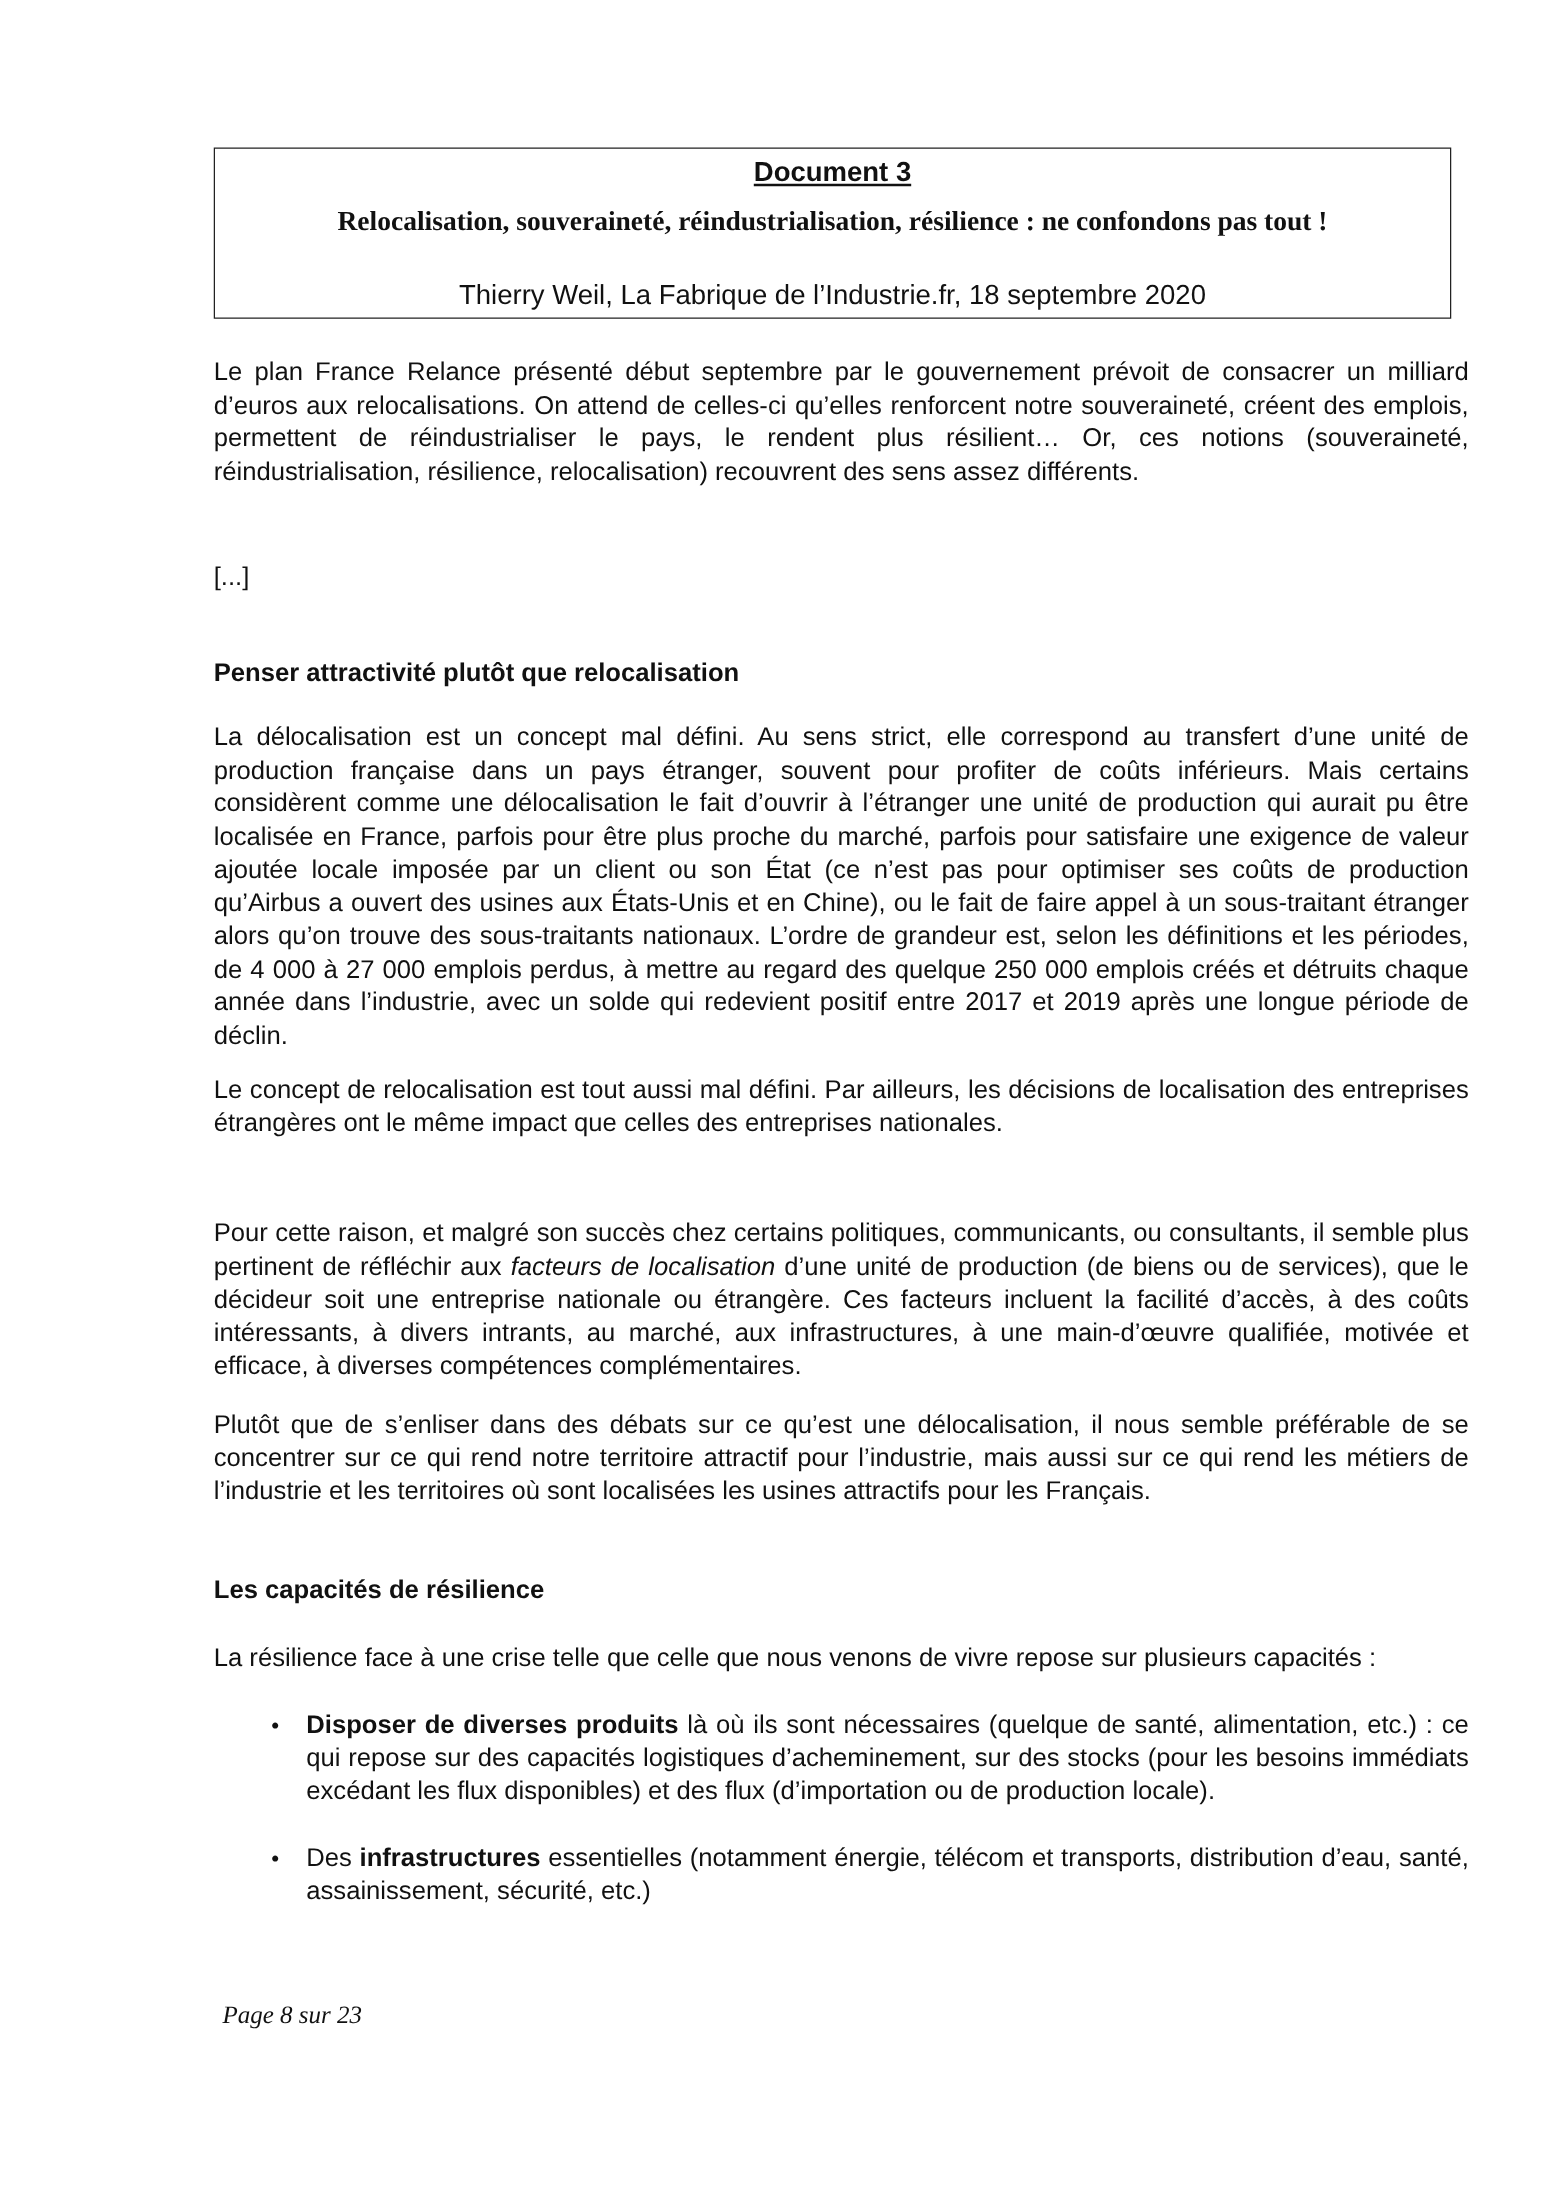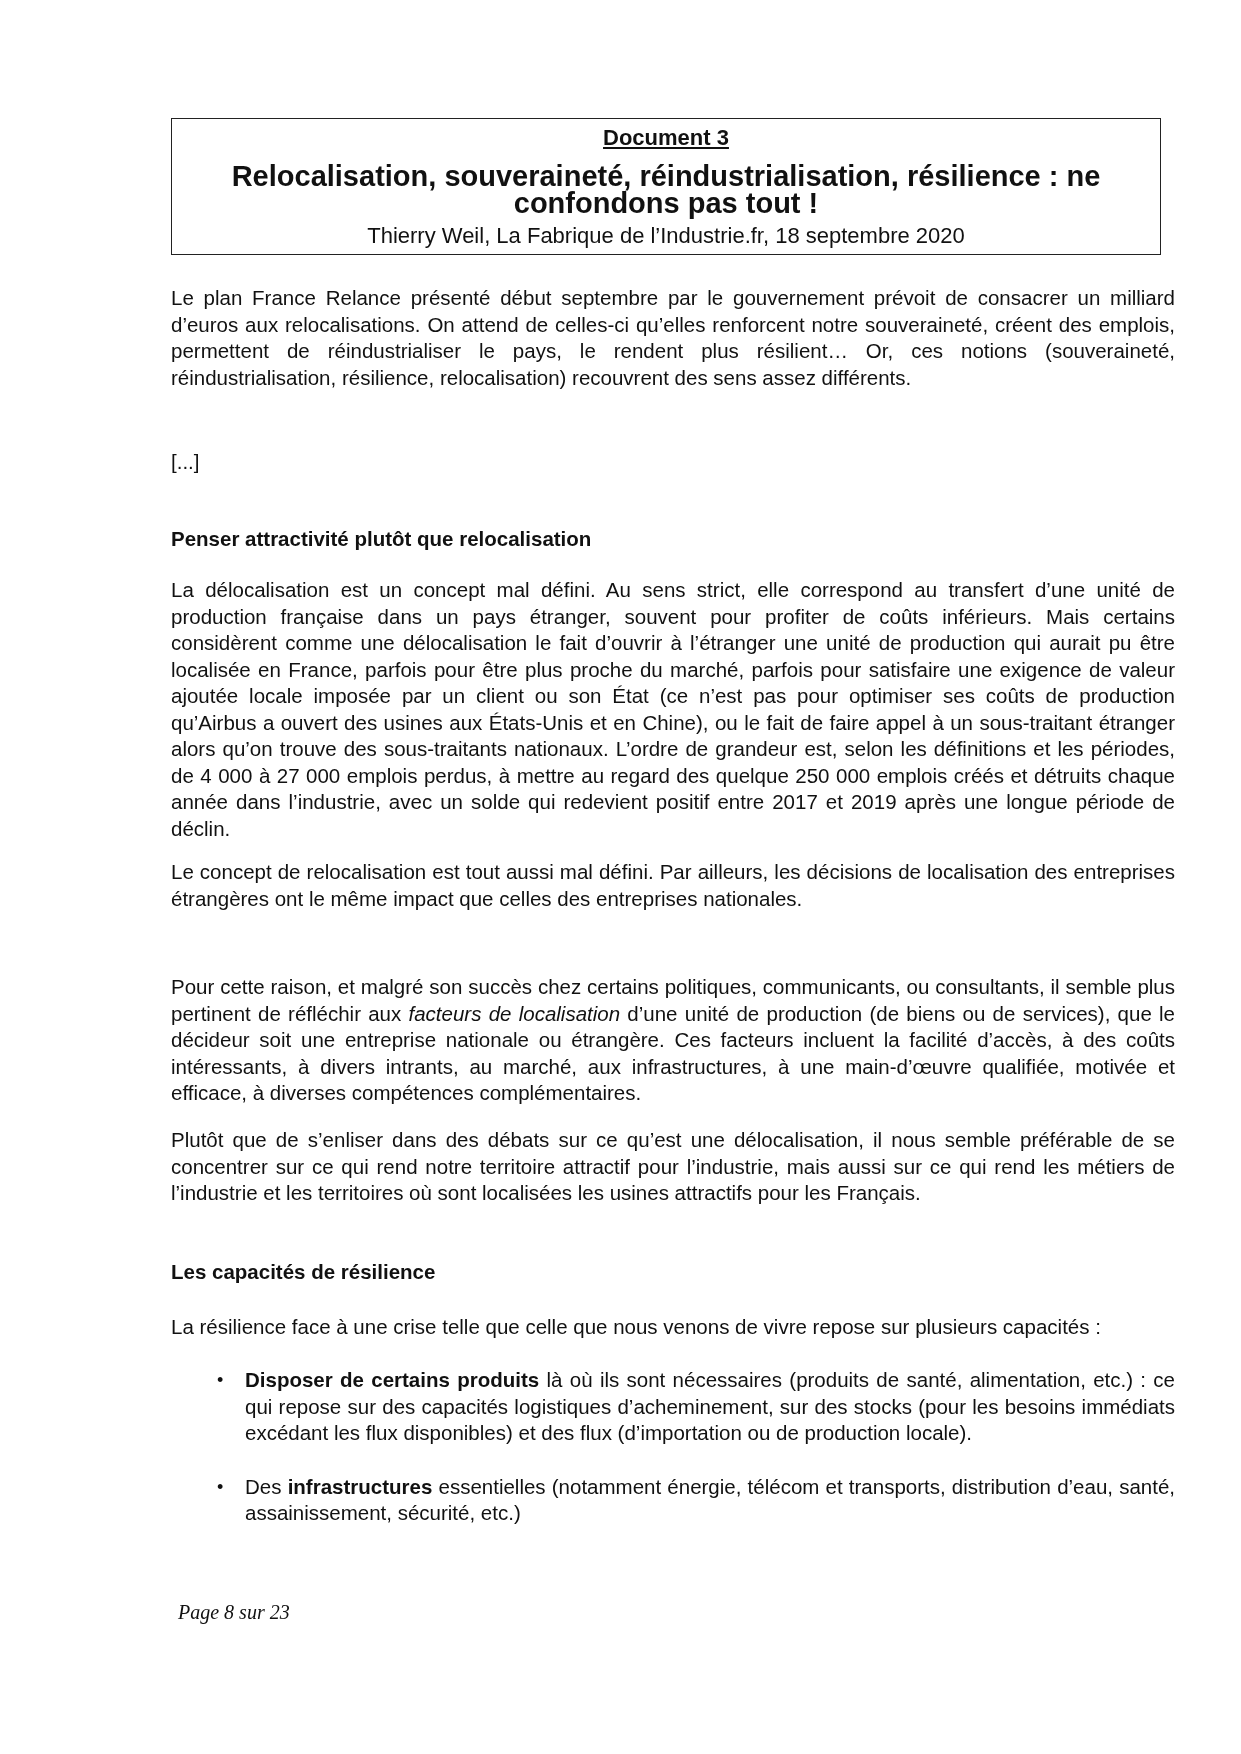--- a/index.html
+++ b/index.html
@@ -12,21 +12,21 @@
     .title-box {
       position: absolute; left: 118px; top: 118px; width: 990px; height: 137px;
       border: 1.5px solid #222; box-sizing: border-box; text-align: center;
     }
     .doc-label {
       position: absolute; left: 0; right: 0; top: 6px;
       font-size: 22px; font-weight: bold; text-decoration: underline;
     }
     .doc-title {
       position: absolute; left: 20px; right: 20px; top: 44px;
-      font-size: 29px; font-weight: bold; line-height: 27px;
+      font-size: 22px; font-weight: bold; line-height: 27px; font-family: Liberation Serif, serif;
     }
     .doc-source {
       position: absolute; left: 0; right: 0; top: 104px;
       font-size: 22px; 
     }
     .body-text {
       position: absolute; left: 118px; width: 1004px;
       font-size: 20.5px; line-height: 26.5px; text-align: justify;
     }
     .heading {
@@ -67,21 +67,21 @@
   <p class="body-text" style="top:974px; margin:0;"><span>Pour cette raison, et malgré son succès chez certains politiques, communicants, ou consultants, il semble plus pertinent de réfléchir aux </span><i>facteurs de localisation</i><span> d’une unité de production (de biens ou de services), que le décideur soit une entreprise nationale ou étrangère. Ces facteurs incluent la facilité d’accès, à des coûts intéressants, à divers intrants, au marché, aux infrastructures, à une main-d’œuvre qualifiée, motivée et efficace, à diverses compétences complémentaires.</span></p>
 
   <p class="body-text" style="top:1127px; margin:0;">Plutôt que de s’enliser dans des débats sur ce qu’est une délocalisation, il nous semble préférable de se concentrer sur ce qui rend notre territoire attractif pour l’industrie, mais aussi sur ce qui rend les métiers de l’industrie et les territoires où sont localisées les usines attractifs pour les Français.</p>
 
   <div class="heading" style="top:1260px;">Les capacités de résilience</div>
 
   <p class="body-text" style="top:1314px; margin:0;">La résilience face à une crise telle que celle que nous venons de vivre repose sur plusieurs capacités :</p>
 
   <ul class="bullet-list" style="top:1367px;">
     <li class="bullet-item">
-      <span class="bullet-dot">•</span><span></span><b>Disposer de certains produits</b><span> là où ils sont nécessaires (produits de santé, alimentation, etc.) : ce qui repose sur des capacités logistiques d’acheminement, sur des stocks (pour les besoins immédiats excédant les flux disponibles) et des flux (d’importation ou de production locale).</span>
+      <span class="bullet-dot">•</span><span></span><b>Disposer de diverses produits</b><span> là où ils sont nécessaires (quelque de santé, alimentation, etc.) : ce qui repose sur des capacités logistiques d’acheminement, sur des stocks (pour les besoins immédiats excédant les flux disponibles) et des flux (d’importation ou de production locale).</span>
     </li>
     <li class="bullet-item" style="margin-top:27px;">
       <span class="bullet-dot">•</span><span>Des </span><b>infrastructures</b><span> essentielles (notamment énergie, télécom et transports, distribution d’eau, santé, assainissement, sécurité, etc.)</span>
     </li>
   </ul>
 
   <div class="footer">Page 8 sur 23</div>
 
 </div>
 

